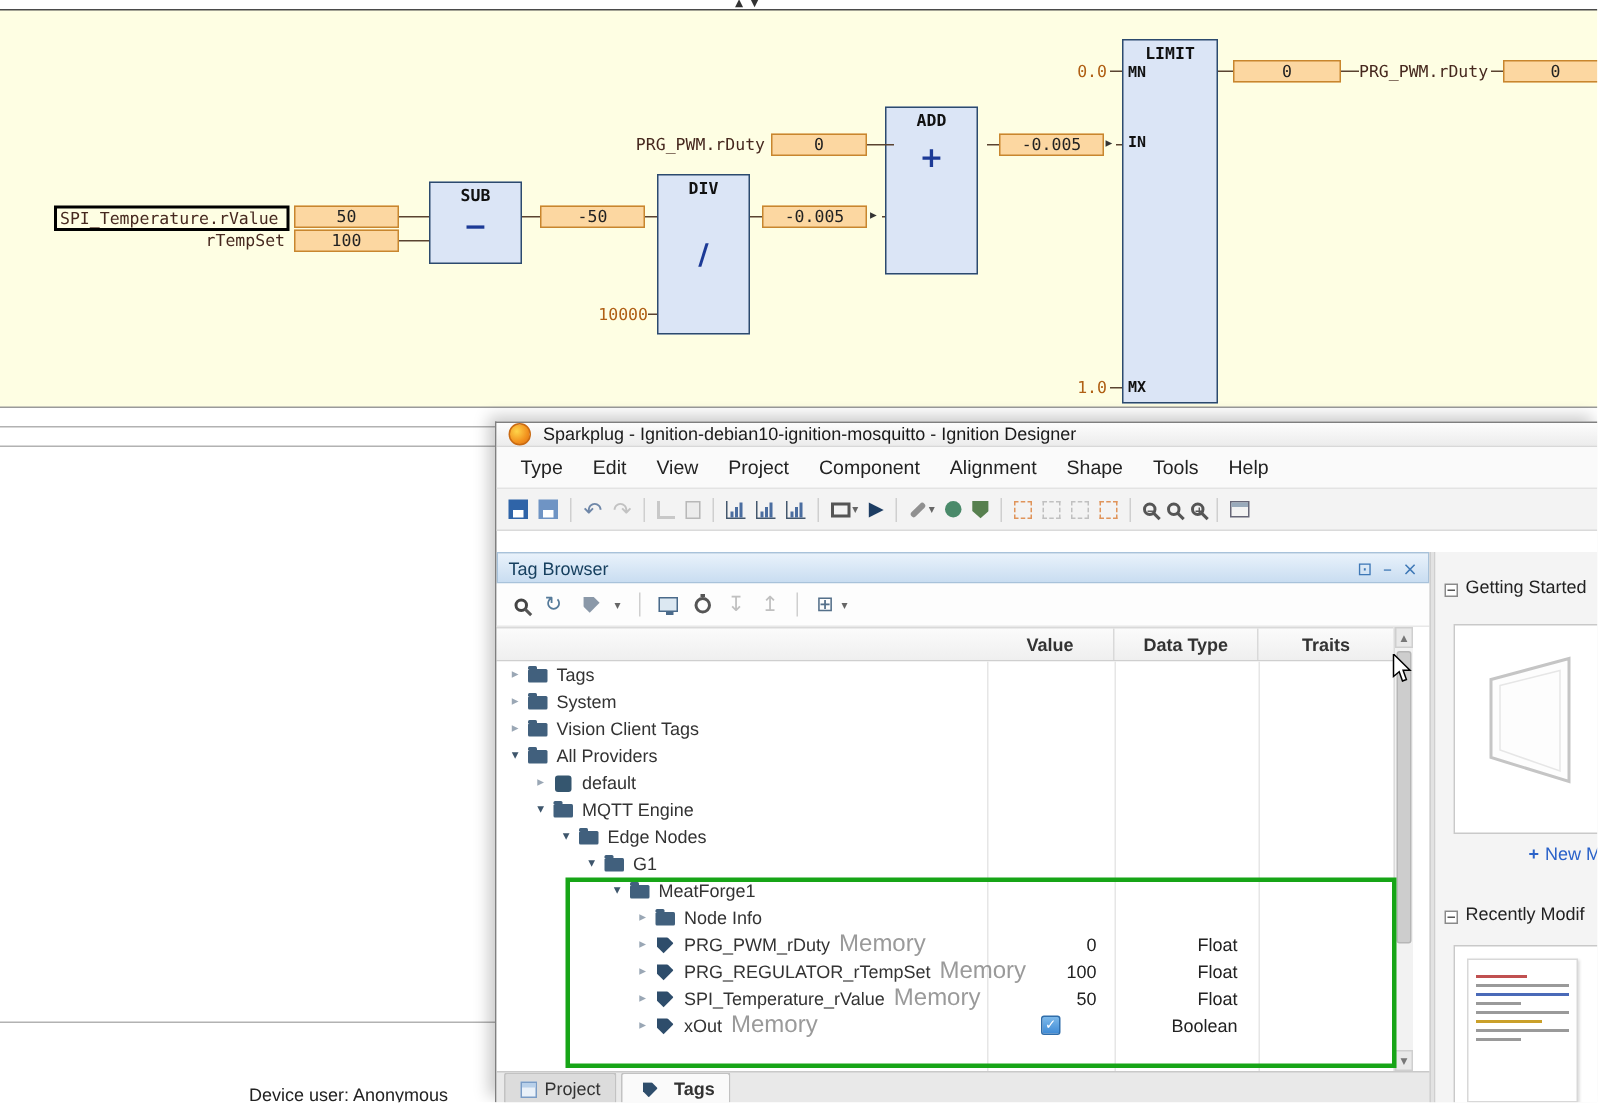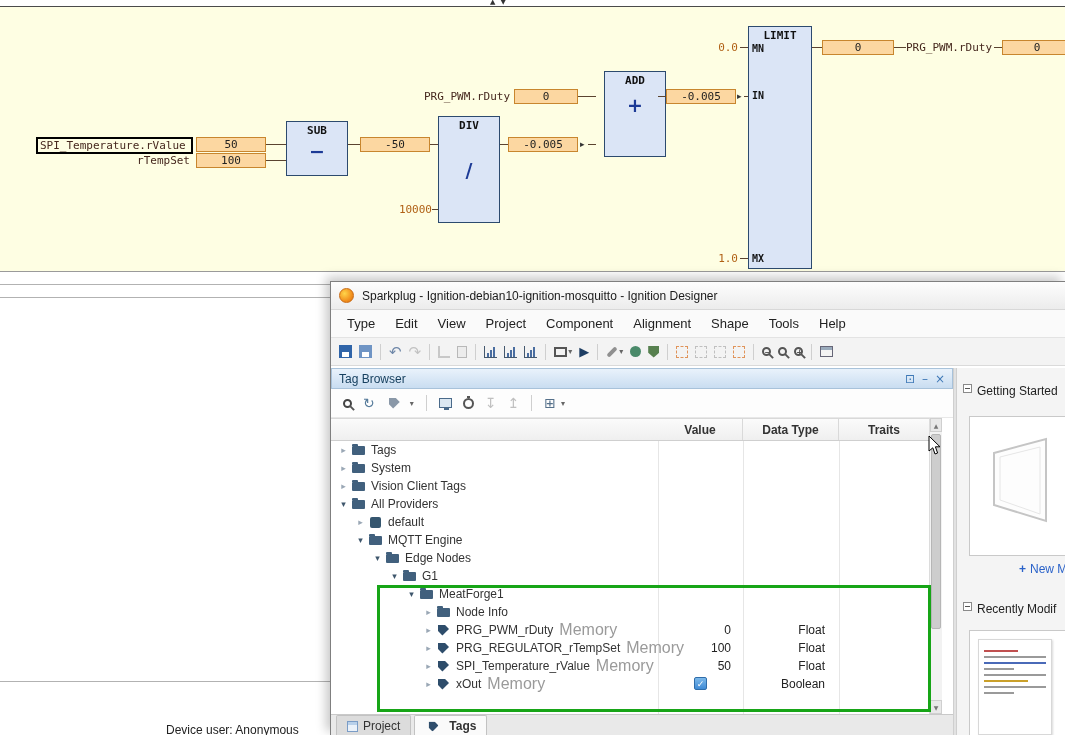--- a/index.html
+++ b/index.html
@@ -24,22 +24,22 @@
   .pmark{position:absolute;width:8px;font:9px "DejaVu Sans",sans-serif;color:#333;line-height:13px}
 
   
   .hline{position:absolute;left:0;width:330px;height:1px;background:#b2b2b2}
   .devuser{position:absolute;left:166px;top:723px;font-size:12px;color:#222;white-space:nowrap}
 
   
   .win{position:absolute;left:330px;top:281px;width:735px;height:454px;background:#fff;
        border:1px solid #7f7f7f;border-right:none;border-bottom:none;
        box-shadow:-4px -4px 10px rgba(0,0,0,.22);font-size:12px;color:#222;overflow:hidden}
-  .titlebar{height:28px;background:linear-gradient(#fdfdfd,#ececec);border-bottom:1px solid #d8d8d8;
-            display:flex;align-items:center;gap:8px;padding:0 8px}
+  .titlebar{height:16px;background:linear-gradient(#fdfdfd,#ececec);border-bottom:1px solid #d8d8d8;
+            display:flex;align-items:flex-start;gap:8px;padding:0 8px}
   .appicon{width:15px;height:15px;border-radius:50%;flex:0 0 15px;
            background:radial-gradient(circle at 35% 35%,#ffd54a,#f2911e 60%,#d86c10);border:1px solid #c96a12}
   .title{font-size:12px;color:#1a1a1a;white-space:nowrap}
   .menubar{height:28px;display:flex;align-items:center;background:#fafafa;border-bottom:1px solid #e3e3e3;padding-left:6px}
   .menu{padding:0 10px;font-size:13px;color:#222;white-space:nowrap}
   .toolbar{height:28px;display:flex;align-items:center;background:#f3f3f3;border-bottom:1px solid #dadada;padding-left:8px;gap:7px}
   .tsep{width:1px;height:16px;background:#cfcfcf;margin:0 1px;flex:0 0 1px}
   .g{font-family:"DejaVu Sans",sans-serif}
 
   
@@ -114,21 +114,21 @@
        border:1px solid #c2c2c2;border-bottom:none;background:#dcdcdc;border-radius:2px 2px 0 0}
   .tab.active{background:#fafafa;font-weight:bold}
   .ico-proj{width:11px;height:11px;border:1px solid #7a9cc6;background:#eaf1f9;position:relative}
   .ico-proj::after{content:"";position:absolute;left:0;right:0;top:0;height:3px;background:#b8d0ea}
   .tico.small{transform:scale(.9)}
 
   
   .rsplit{position:absolute;left:622px;top:86px;width:4px;height:368px;background:#e2e2e2;
           border-left:1px solid #cfcfcf;border-right:1px solid #cfcfcf}
   .rpanel{position:absolute;left:626px;top:86px;width:109px;height:368px;background:#f4f4f4;overflow:hidden}
-  .rhead{position:absolute;left:6px;display:flex;align-items:flex-start;gap:5px;font-size:12px;color:#222;white-space:nowrap}
+  .rhead{position:absolute;left:6px;display:flex;align-items:flex-end;gap:5px;font-size:12px;color:#222;white-space:nowrap}
   .cbx{width:9px;height:9px;border:1px solid #8a8a8a;background:#fff;position:relative;flex:0 0 9px}
   .cbx::after{content:"";position:absolute;left:1px;right:1px;top:3px;height:1px;background:#555}
   .rcard{position:absolute;left:12px;width:120px;background:#fff;border:1px solid #c9c9c9}
   .newlink{position:absolute;left:62px;top:194px;color:#2a62c9;font-size:12px;white-space:nowrap;display:flex;gap:4px;align-items:center}
   .newlink b{font-weight:bold}
   .thumb{position:absolute;left:8px;top:8px;width:74px;height:96px;border:1px solid #d8d8d8;background:#fff;padding:6px 5px;box-shadow:1px 1px 2px rgba(0,0,0,.15)}
   .tl{height:2px;margin:4px 0;background:#9a9a9a}
   .tl.red{background:#c05050;width:34px}.tl.blue{background:#4a6ab8}.tl.gold{background:#caa02a;width:44px}.tl.short{width:30px}
 
   .cursor{position:absolute;left:928px;top:436px;z-index:50}
@@ -164,21 +164,21 @@
       <span class="bname">DIV</span>
       <span class="bsym" style="top:42px">/</span>
     </div>
     <span class="opname const r" style="left:382px;top:196px;width:50px">10000</span>
     <div class="wire" style="left:432px;top:202px;width:6px"></div>
     <div class="wire" style="left:500px;top:137px;width:8px"></div>
     <div class="vbox" style="left:508px;top:130px;width:70px">-0.005</div>
     <span class="pmark" style="left:580px;top:131px">▸</span>
     <div class="wire" style="left:588px;top:137px;width:8px"></div>
 
-    <div class="block" style="left:604px;top:64px;width:62px;height:86px">
+    <div class="block" style="left:590px;top:64px;width:62px;height:112px">
       <span class="bname">ADD</span>
       <span class="bsym" style="top:22px">+</span>
     </div>
     <span class="opname r" style="left:410px;top:83px;width:100px">PRG_PWM.rDuty</span>
     <div class="vbox" style="left:514px;top:82px;width:64px">0</div>
     <div class="wire" style="left:578px;top:89px;width:18px"></div>
     <div class="wire" style="left:658px;top:89px;width:8px"></div>
     <div class="vbox" style="left:666px;top:82px;width:70px">-0.005</div>
     <span class="pmark" style="left:737px;top:83px">▸</span>
     <div class="wire" style="left:744px;top:89px;width:4px"></div>

